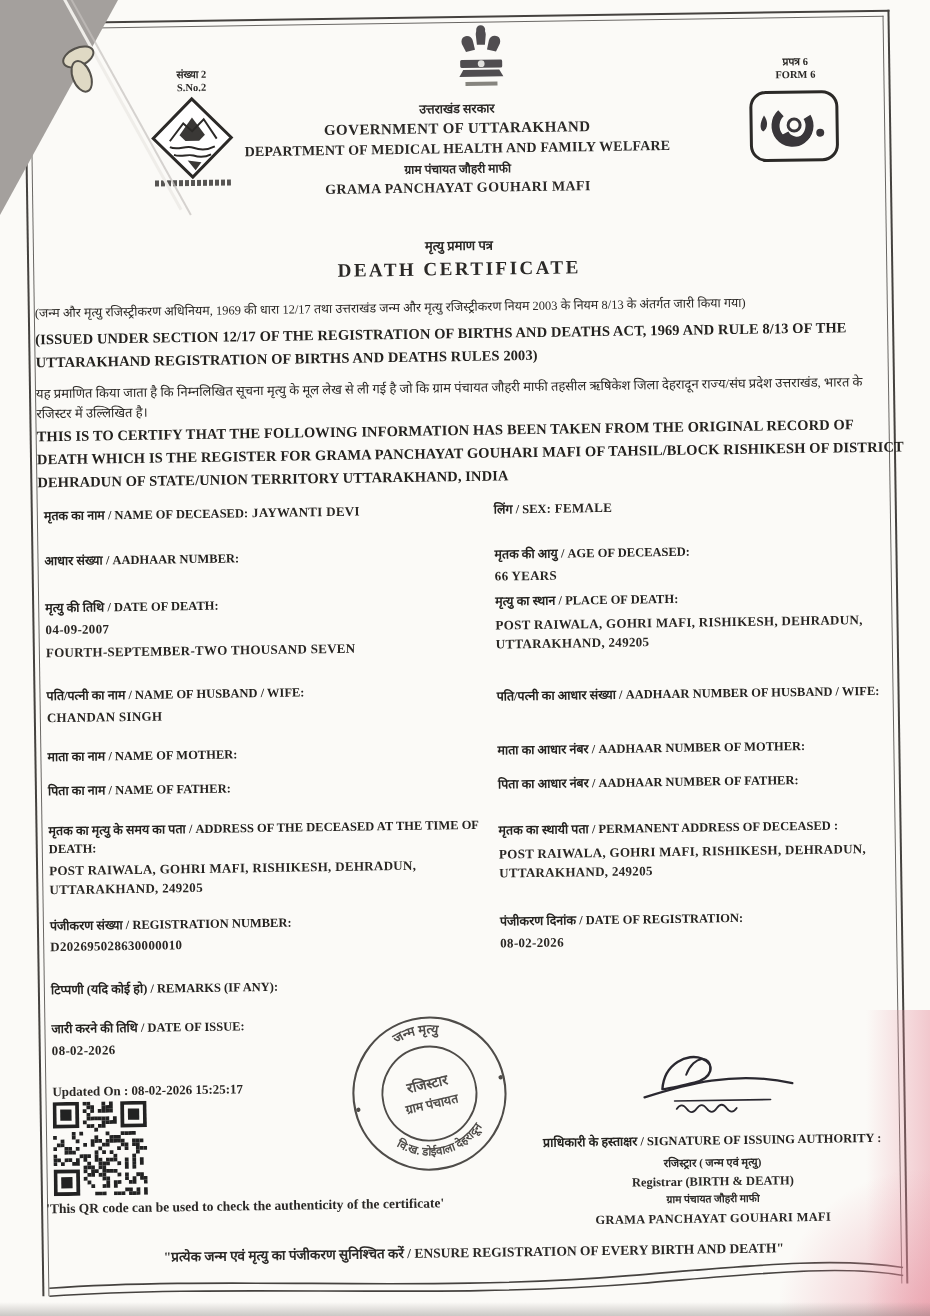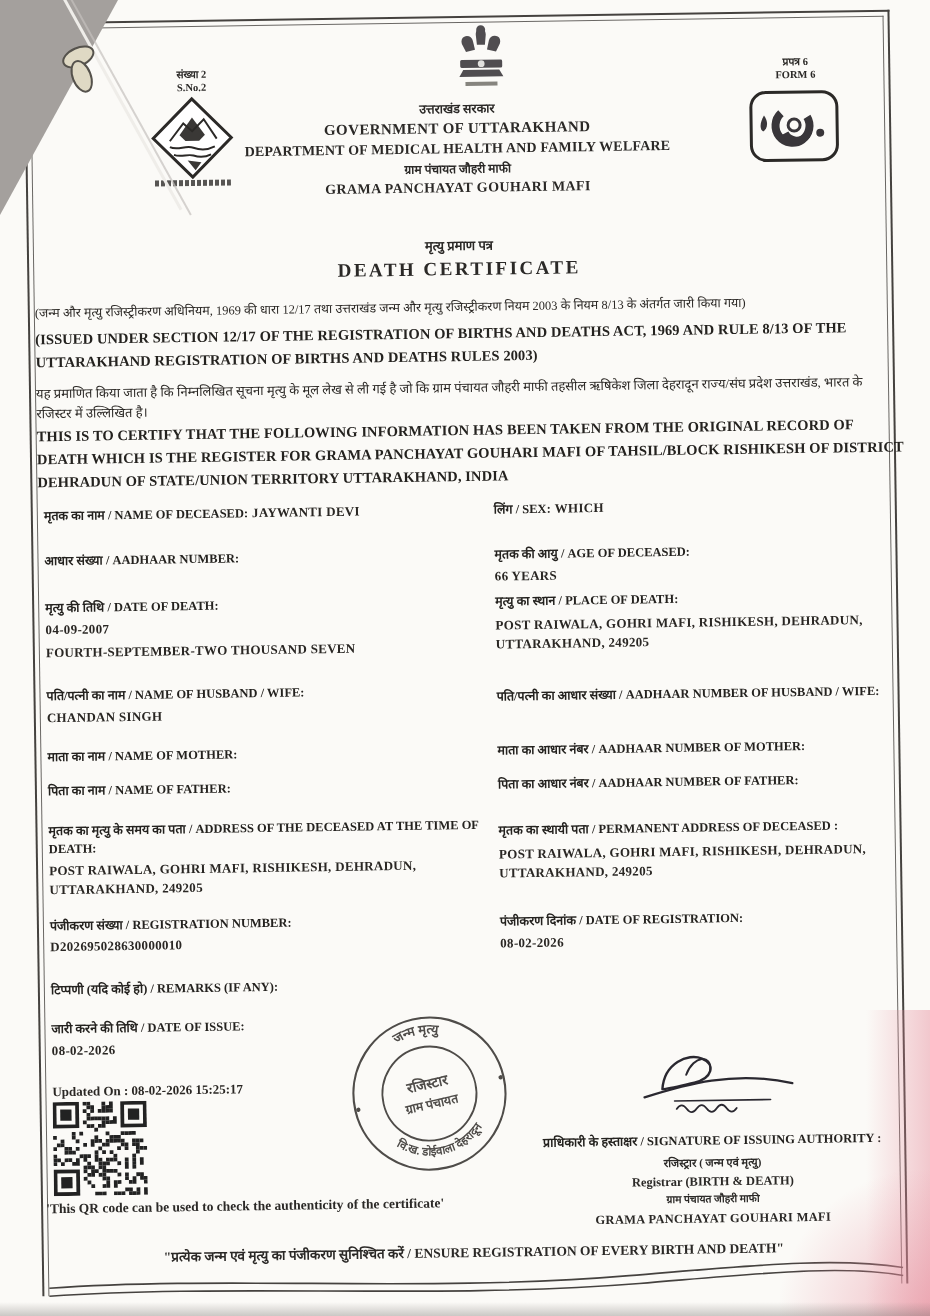--- a/index.html
+++ b/index.html
@@ -111,21 +111,21 @@
     <div class="abs para-en" style="left:40px;top:322px;width:868px;">(ISSUED UNDER SECTION 12/17 OF THE REGISTRATION OF BIRTHS AND DEATHS ACT, 1969 AND RULE 8/13 OF THE UTTARAKHAND REGISTRATION OF BIRTHS AND DEATHS RULES 2003)</div>
     <div class="abs para-hi2" style="left:40px;top:378px;width:860px;">यह प्रमाणित किया जाता है कि निम्नलिखित सूचना मृत्यु के मूल लेख से ली गई है जो कि ग्राम पंचायत जौहरी माफी तहसील ऋषिकेश जिला देहरादून राज्य/संघ प्रदेश उत्तराखंड, भारत के रजिस्टर में उल्लिखित है।</div>
     <div class="abs para-en" style="left:40px;top:419px;width:868px;">THIS IS TO CERTIFY THAT THE FOLLOWING INFORMATION HAS BEEN TAKEN FROM THE ORIGINAL RECORD OF DEATH WHICH IS THE REGISTER FOR GRAMA PANCHAYAT GOUHARI MAFI OF TAHSIL/BLOCK RISHIKESH OF DISTRICT DEHRADUN OF STATE/UNION TERRITORY UTTARAKHAND, INDIA</div>
 
     <div class="abs" style="left:46px;top:500px;width:445px;">
       <span class="lab">मृतक का नाम / NAME OF DECEASED:</span>
       <span class="val">JAYWANTI DEVI</span>
     </div>
     <div class="abs" style="left:496px;top:500px;width:410px;">
       <span class="lab">लिंग / SEX:</span>
-      <span class="val">WHICH</span>
+      <span class="val">FEMALE</span>
     </div>
 
     <div class="abs lab" style="left:46px;top:546px;width:445px;">आधार संख्या / AADHAAR NUMBER:</div>
     <div class="abs lab" style="left:496px;top:546px;width:410px;">मृतक की आयु / AGE OF DECEASED:</div>
     <div class="abs val" style="left:496px;top:569px;width:410px;">66 YEARS</div>
 
     <div class="abs lab" style="left:46px;top:593px;width:445px;">मृत्यु की तिथि / DATE OF DEATH:</div>
     <div class="abs val" style="left:46px;top:616px;width:445px;">04-09-2007</div>
     <div class="abs val" style="left:46px;top:639px;width:445px;">FOURTH-SEPTEMBER-TWO THOUSAND SEVEN</div>
     <div class="abs lab" style="left:496px;top:593px;width:410px;">मृत्यु का स्थान / PLACE OF DEATH:</div>

